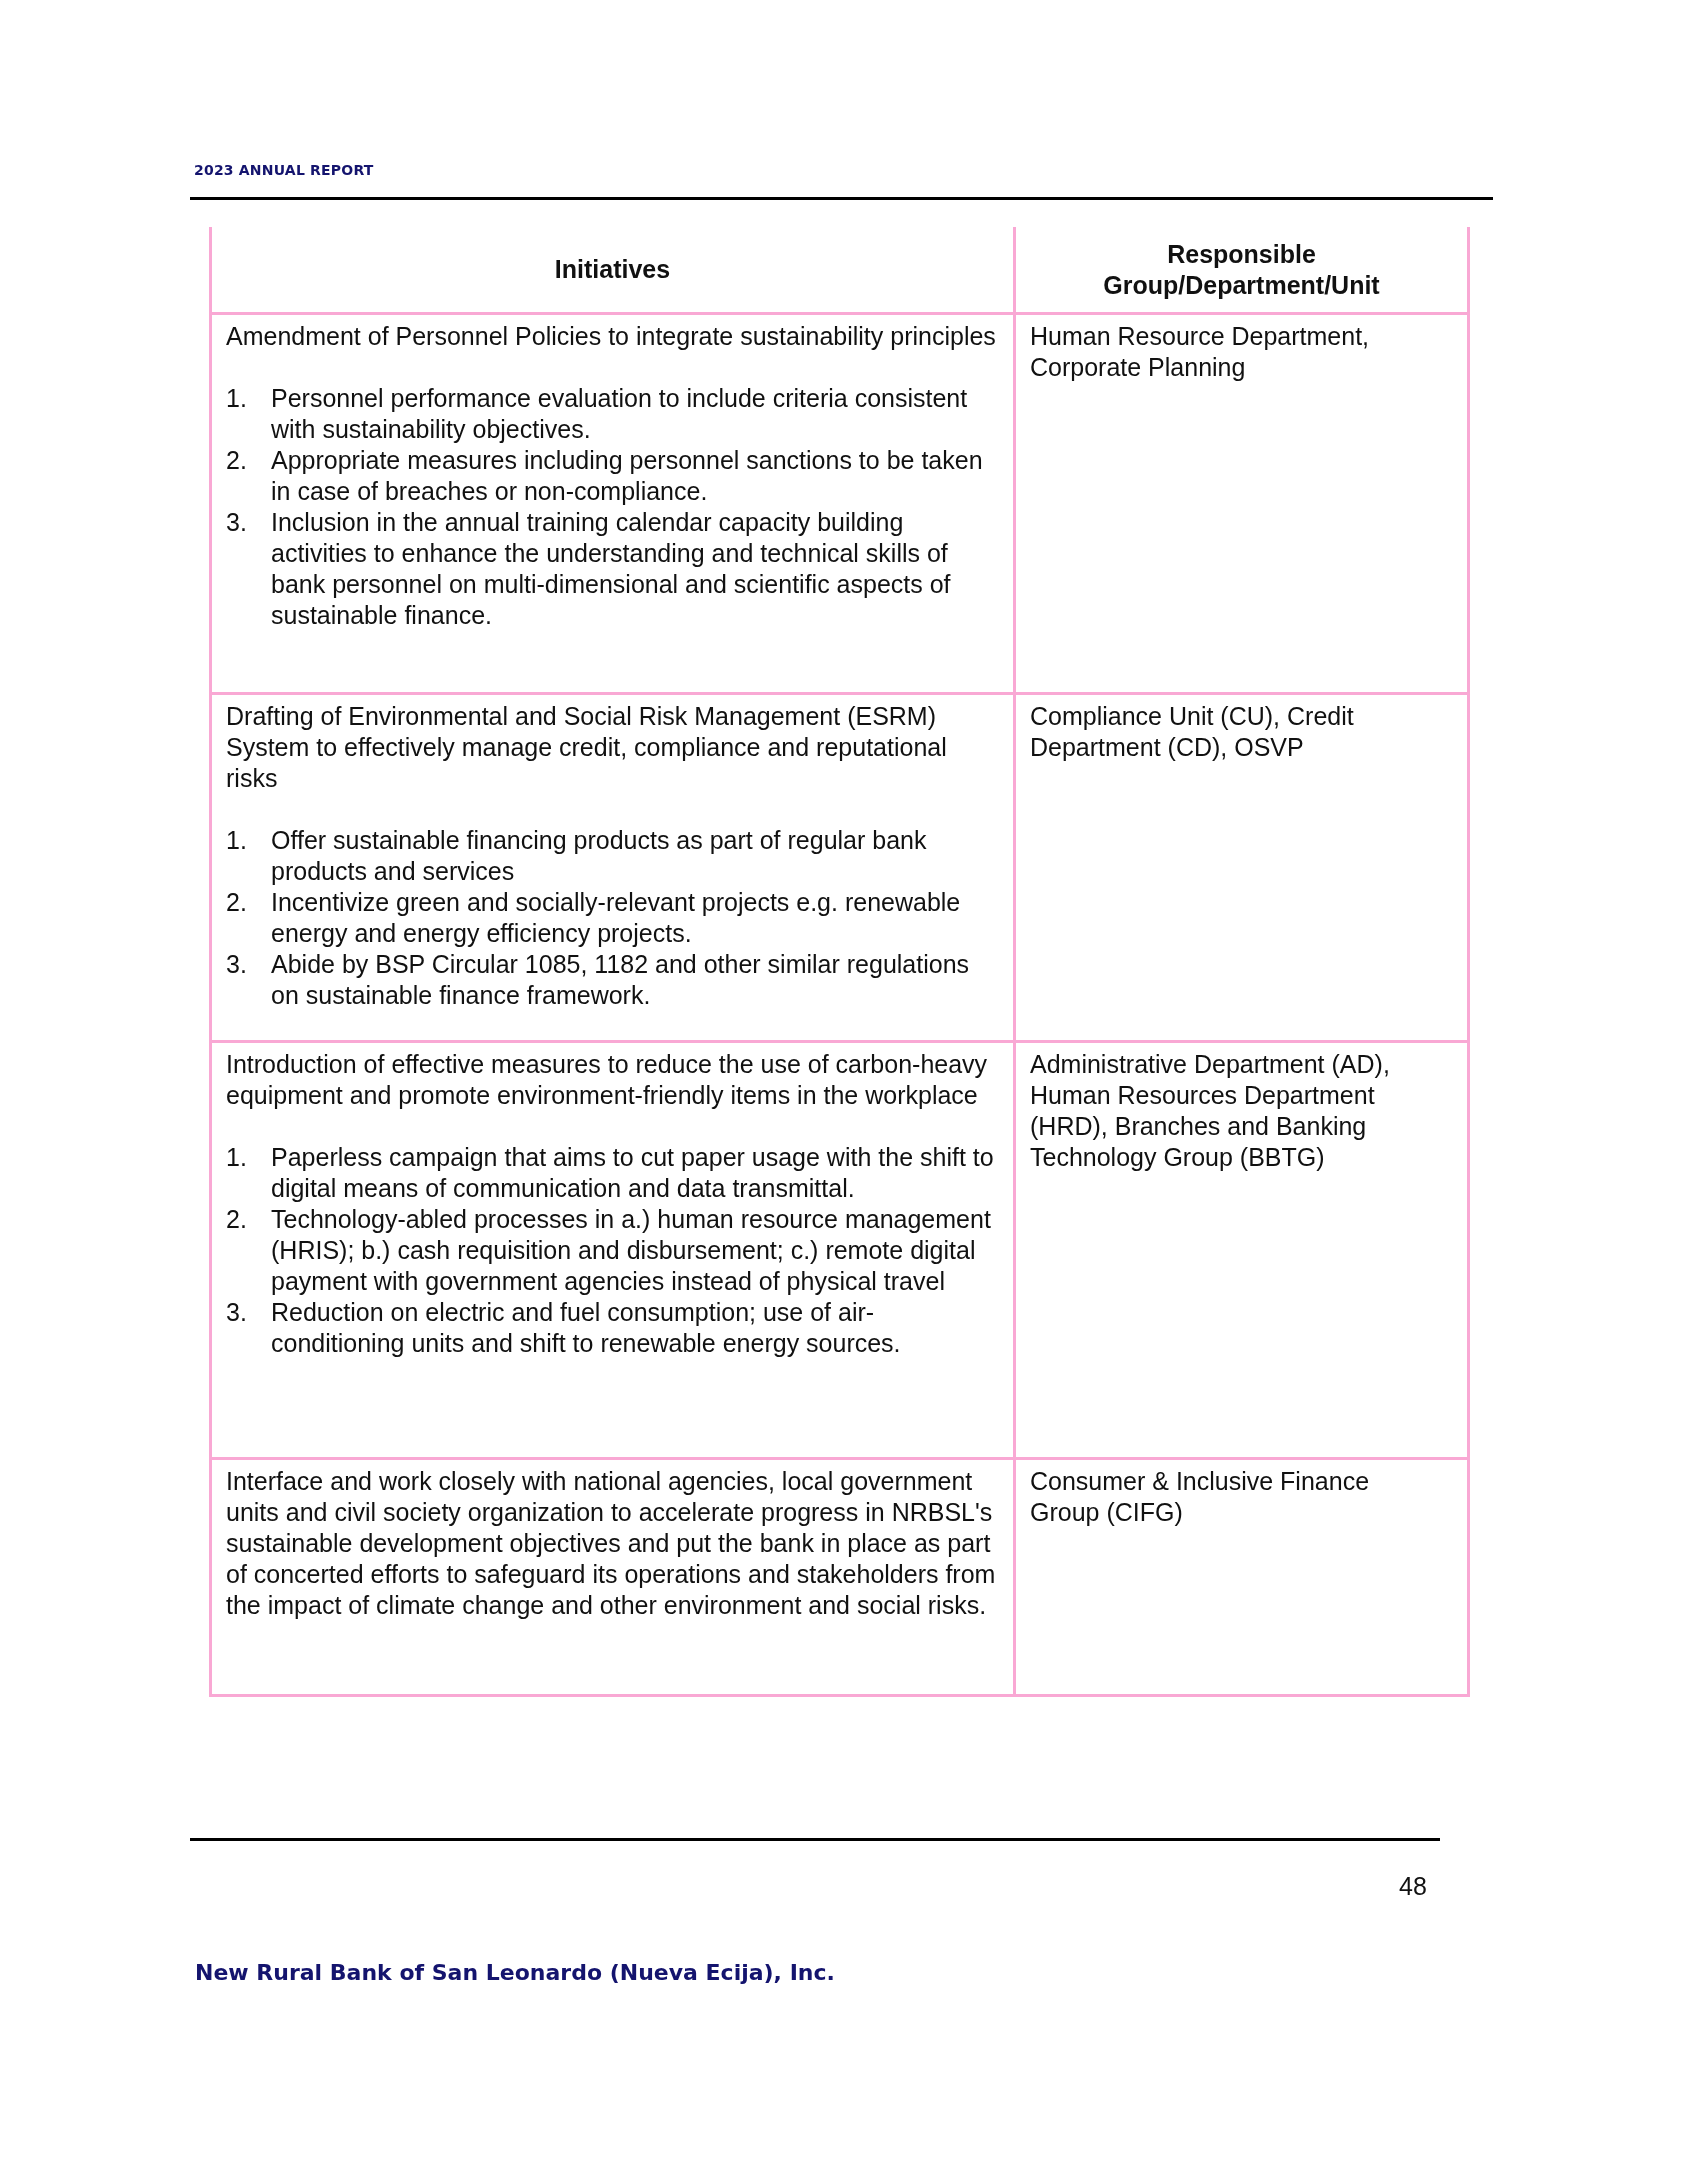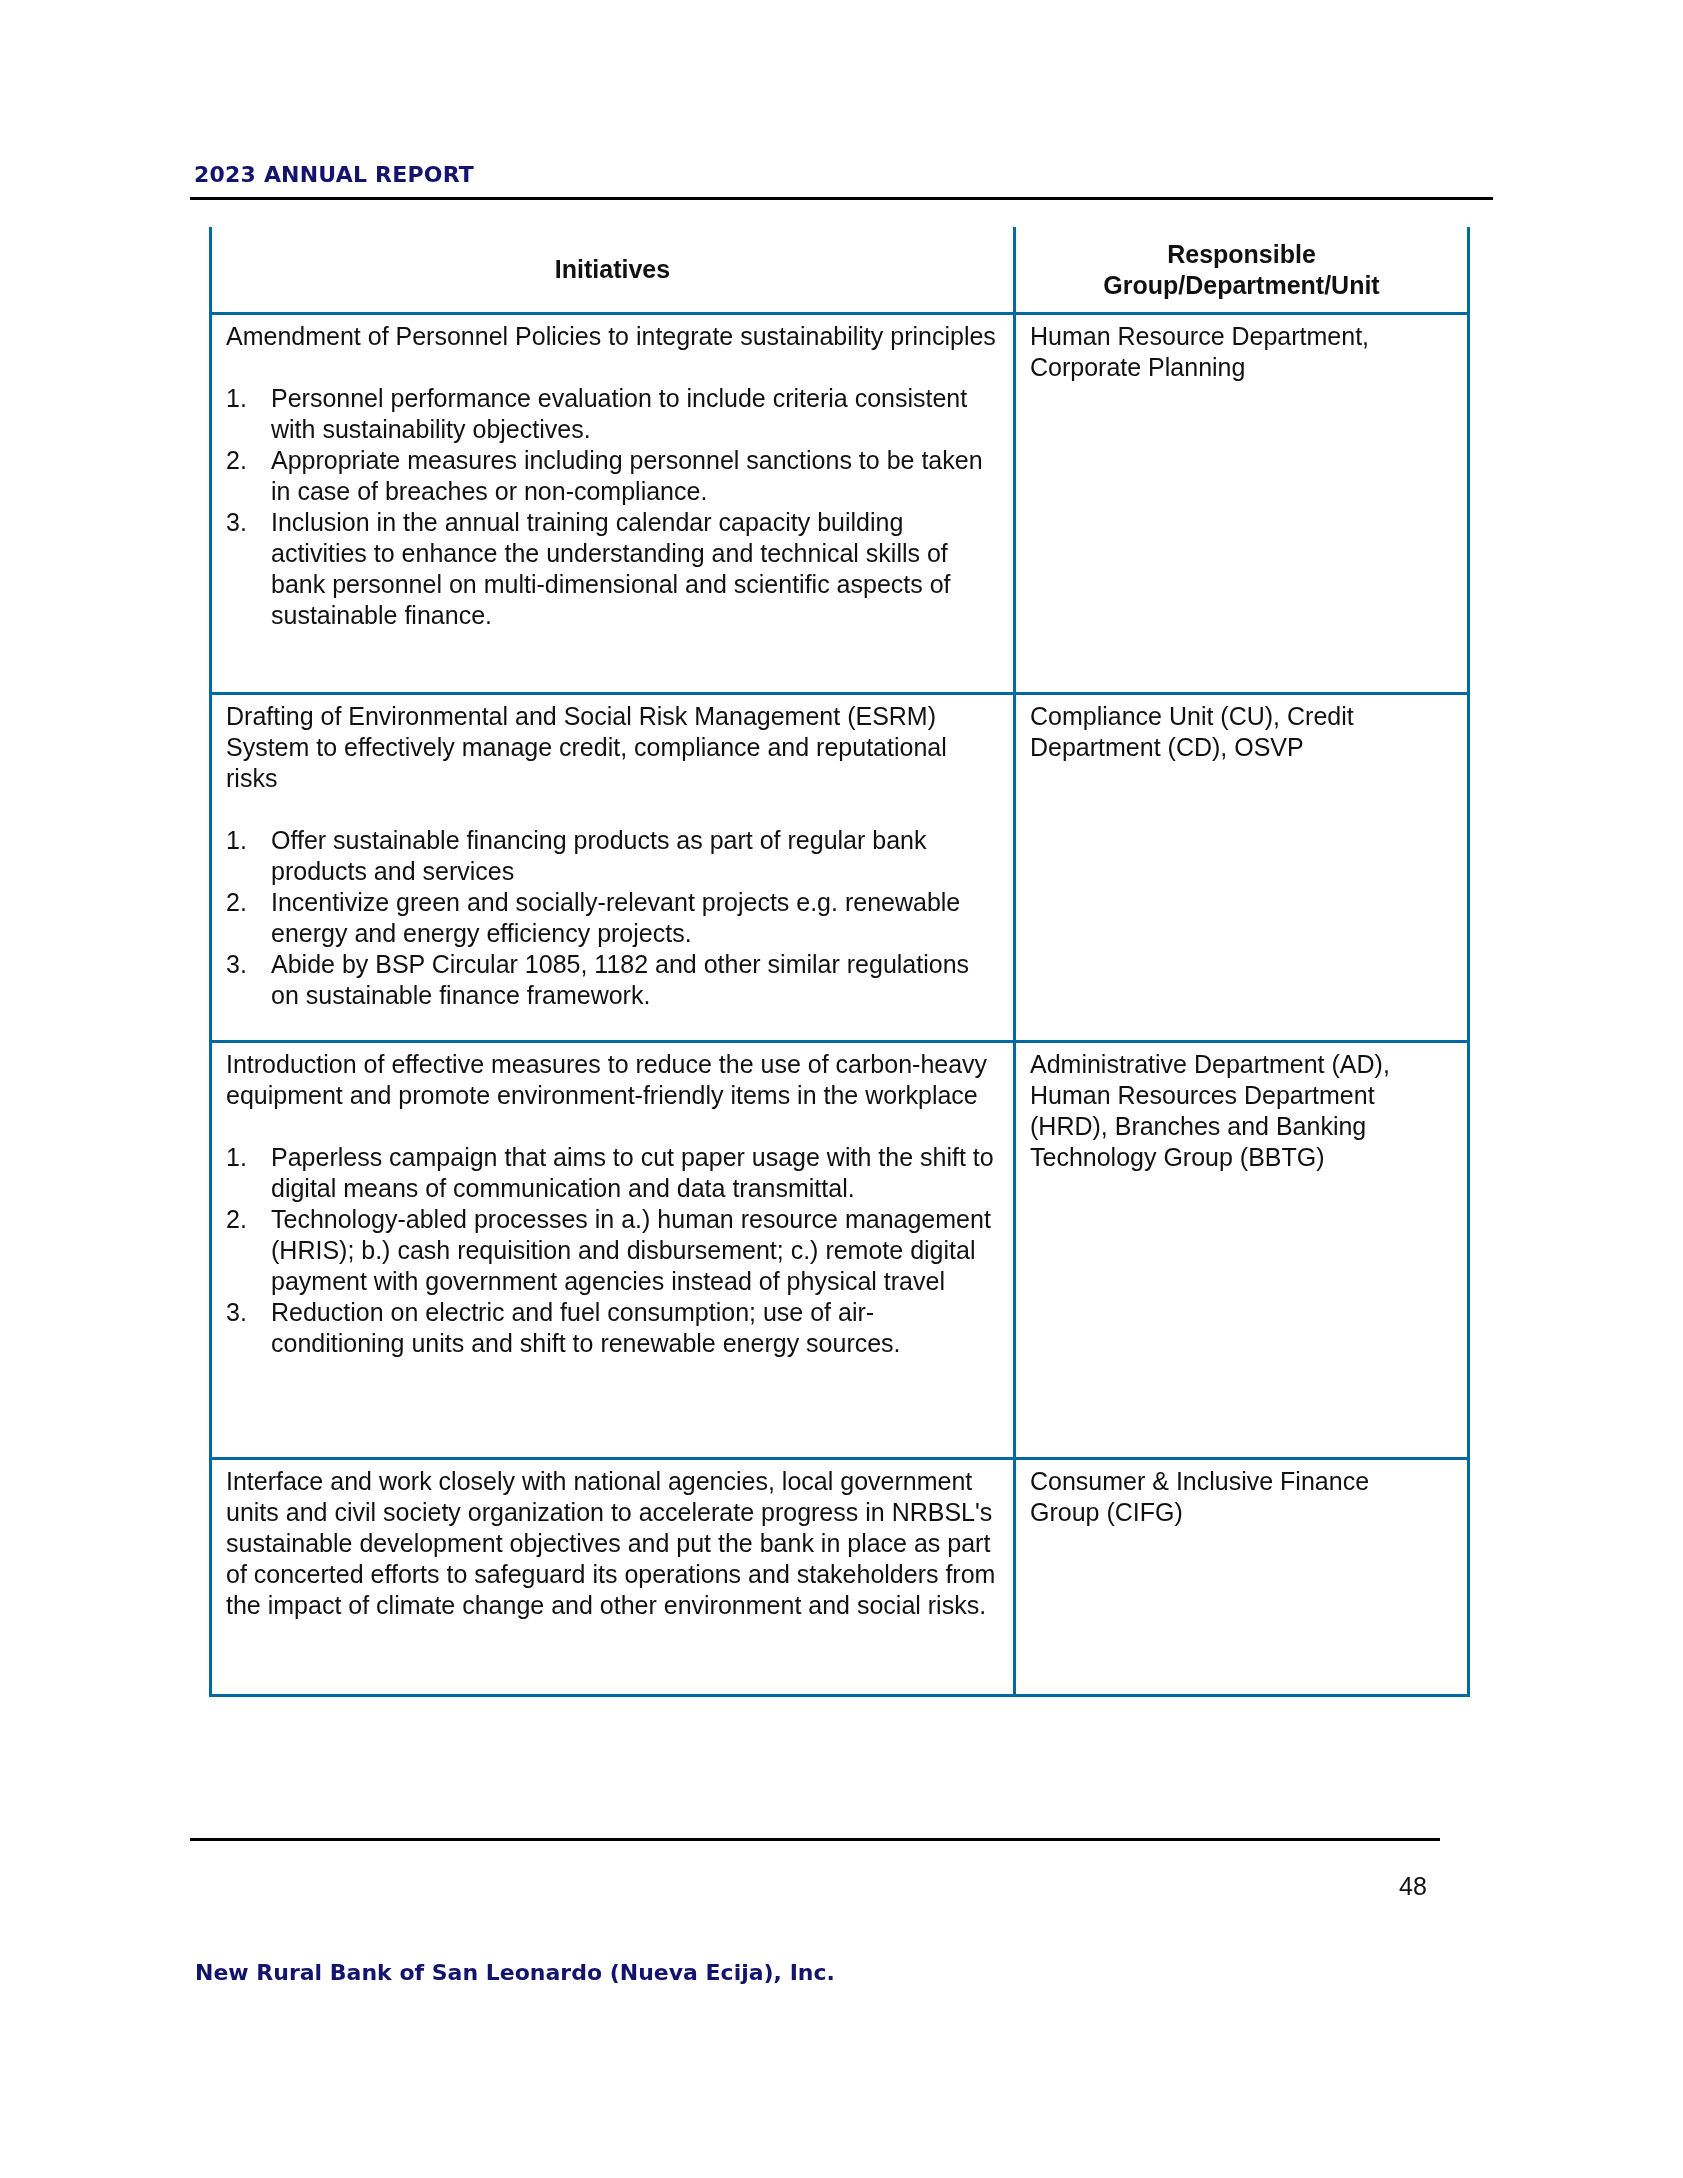--- a/index.html
+++ b/index.html
@@ -1,21 +1,21 @@
 <!DOCTYPE html>
 <html><head>
 <meta charset="utf-8">
 <style>
   html, body { margin: 0; padding: 0; background: #ffffff; }
   body { width: 1683px; height: 2178px; position: relative; overflow: hidden; font-family: "Liberation Sans", sans-serif; color: #111; }
-  .header-title { position: absolute; left: 194px; top: 162px; font-family: "DejaVu Sans", sans-serif; font-weight: bold; font-size: 22px; color: #14146e; letter-spacing: 0.2px; white-space: nowrap; }
+  .header-title { position: absolute; left: 194px; top: 162px; font-family: "DejaVu Sans", sans-serif; font-weight: bold; font-size: 14px; color: #14146e; letter-spacing: 0.2px; white-space: nowrap; }
   .header-rule { position: absolute; left: 190px; top: 197px; width: 1303px; height: 3px; background: #000; }
   .table { position: absolute; left: 209px; top: 227px; width: 1261px; }
   .tbl { border-collapse: collapse; width: 1261px; table-layout: fixed; }
-  .tbl td, .tbl th { border: 3px solid #0369a1; vertical-align: top; padding: 0; }
+  .tbl td, .tbl th { border: 3px solid #f9a8d4; vertical-align: top; padding: 0; }
   .tbl tr.head th { border-top: none; height: 85px; vertical-align: middle; font-weight: bold; font-size: 25px; line-height: 31px; text-align: center; }
   .col-a { width: 804px; }
   .col-b { width: 454px; }
   .cell { font-size: 25px; line-height: 31px; padding: 6px 12px 0 14px; }
   .cell-b { font-size: 25px; line-height: 31px; padding: 6px 28px 0 14px; }
   .lead { margin: 0 0 31px 0; }
   ol.items { list-style: none; margin: 0; padding: 0; }
   ol.items li { position: relative; padding-left: 45px; }
   .num { position: absolute; left: 0; top: 0; }
   .footer-rule { position: absolute; left: 190px; top: 1838px; width: 1250px; height: 3px; background: #000; }

